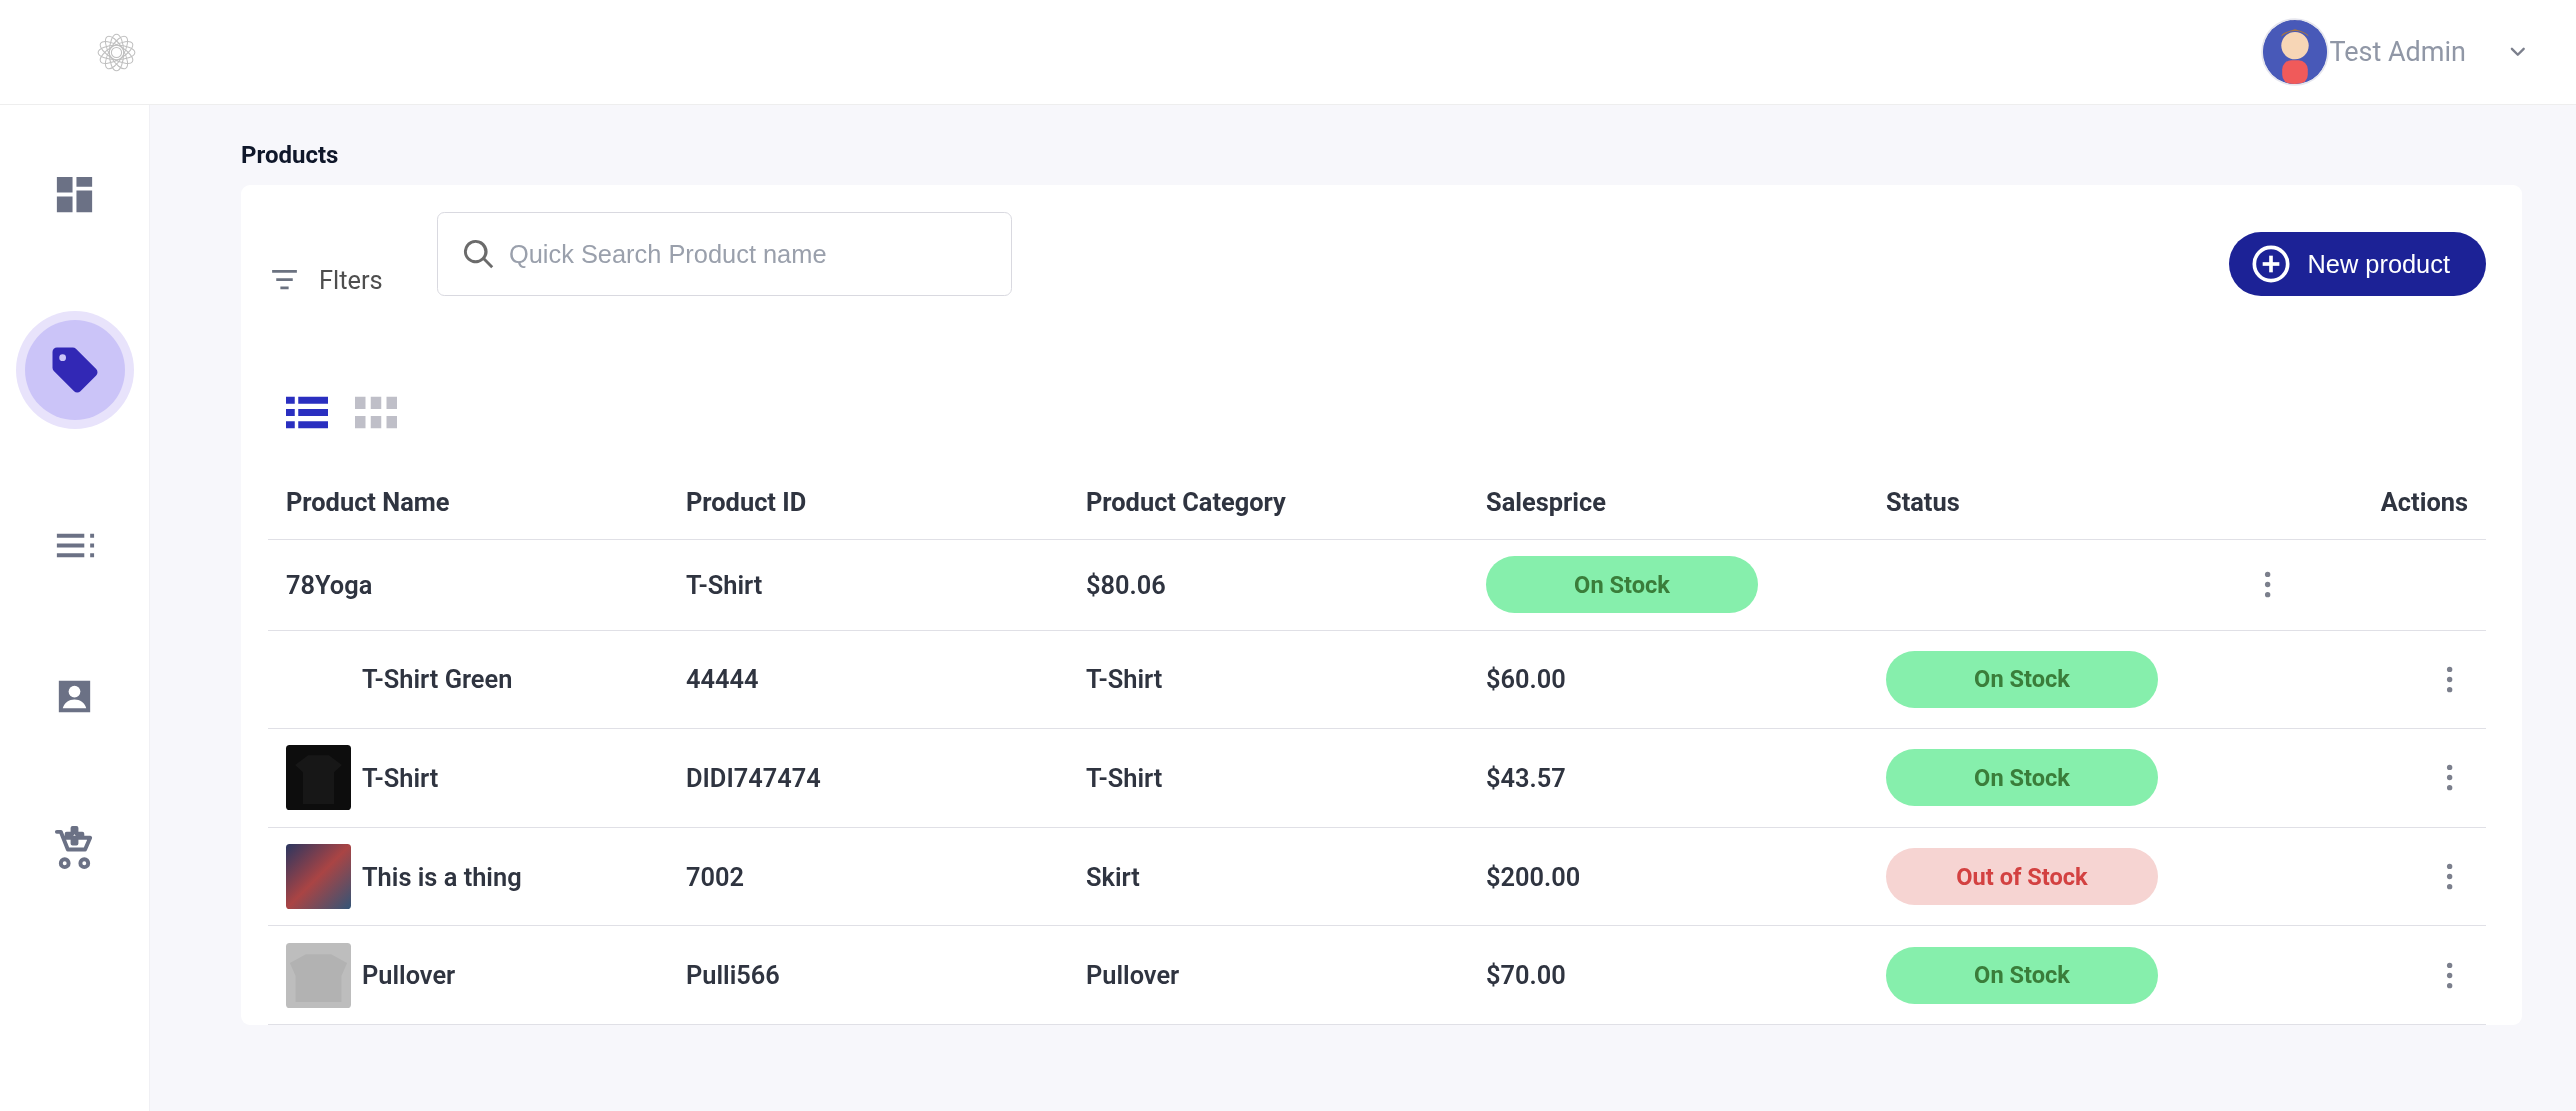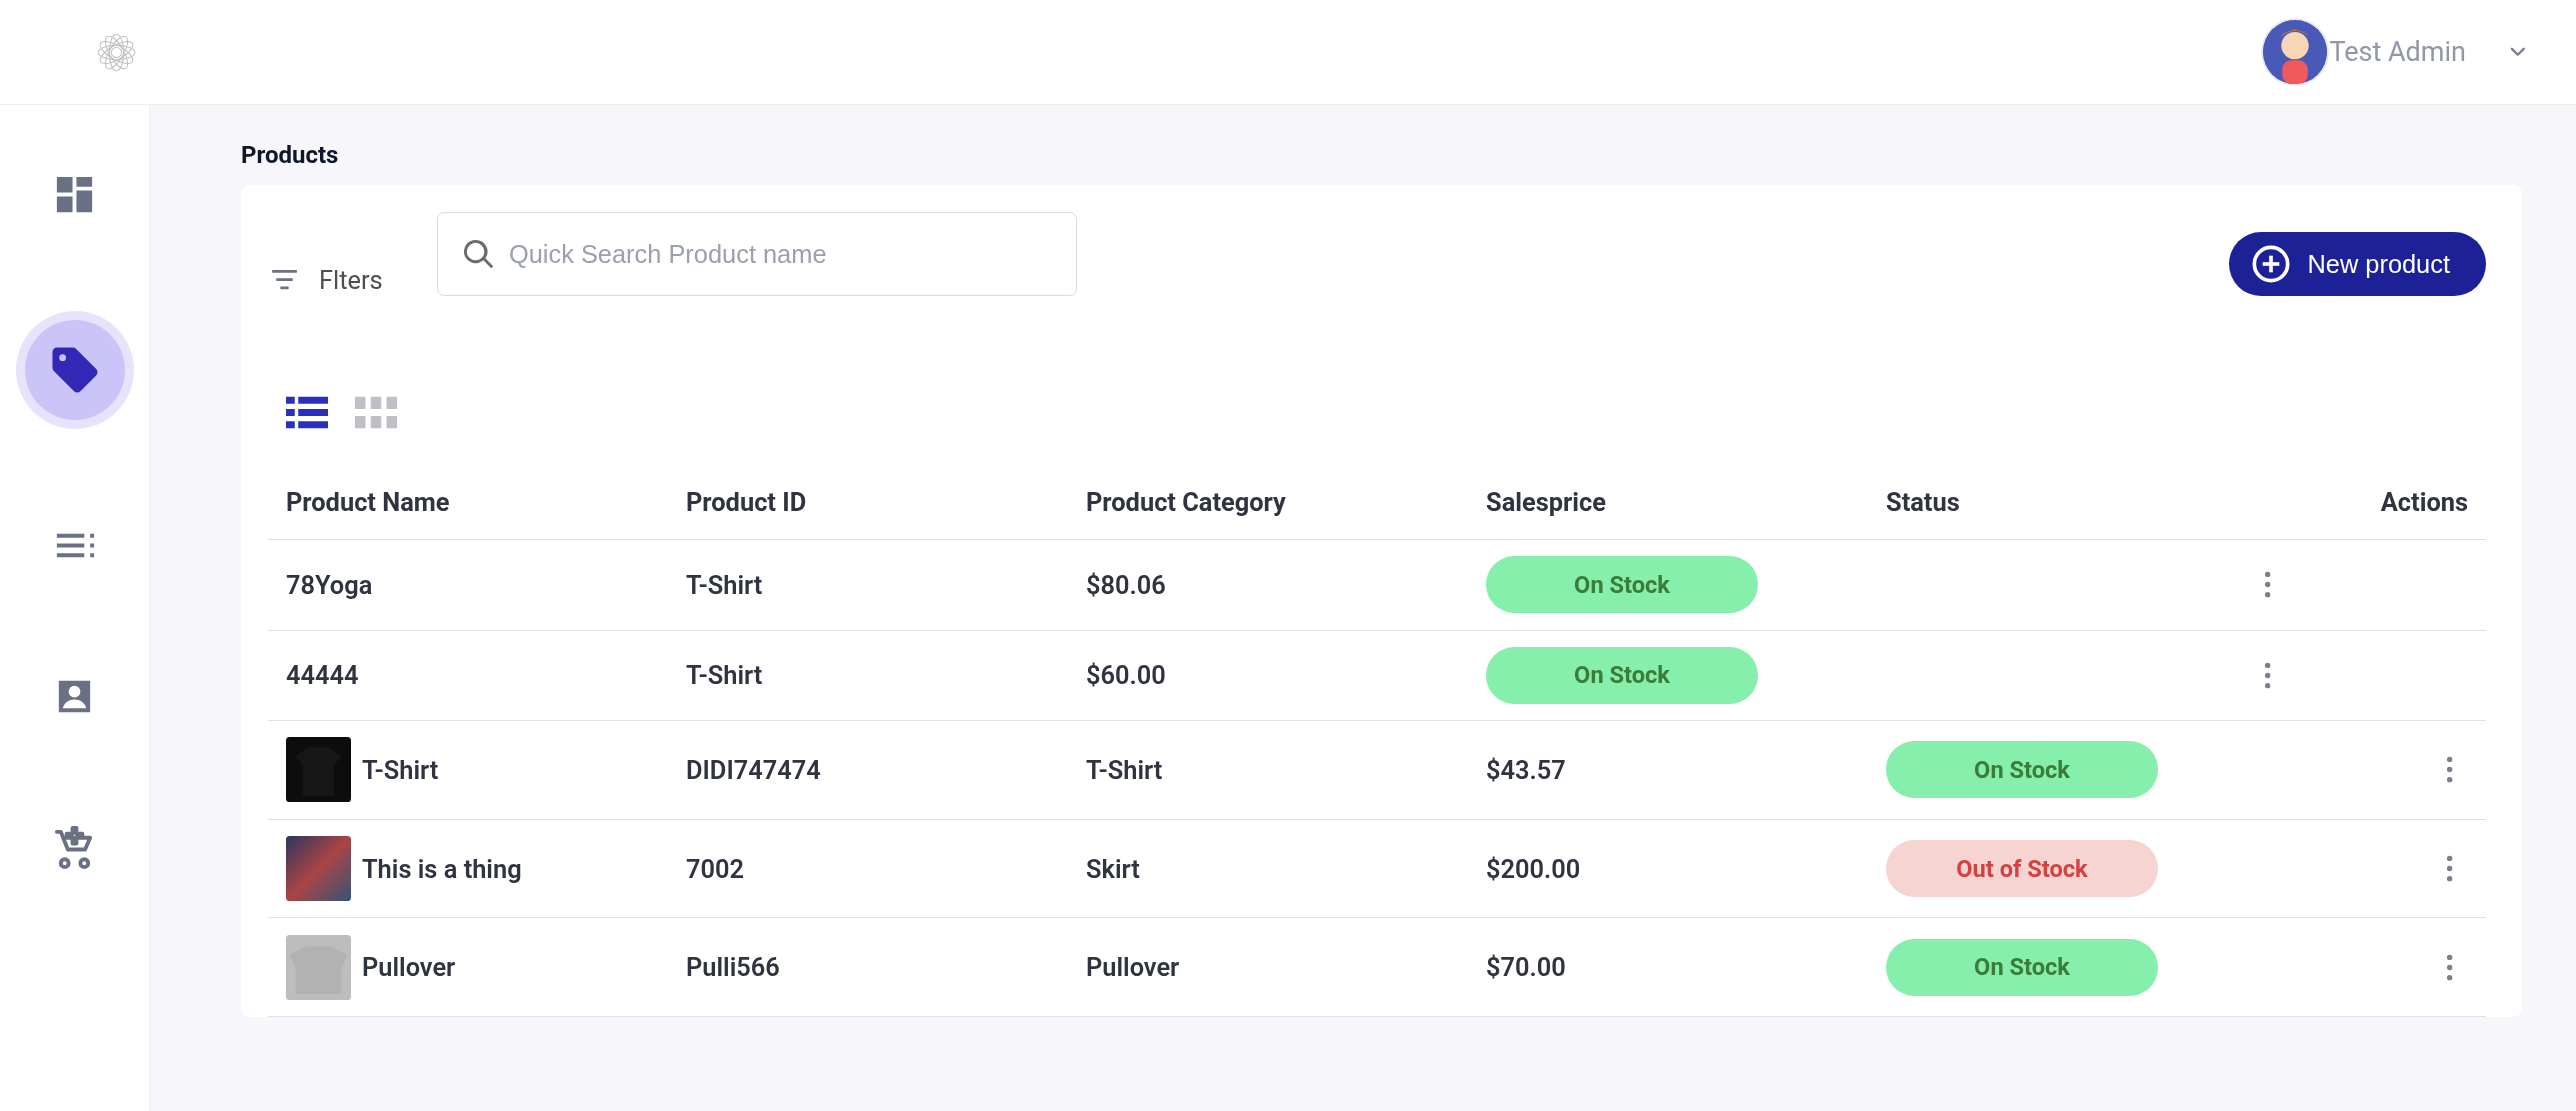--- a/index.html
+++ b/index.html
@@ -120,21 +120,21 @@
   .filters svg { width: 33px; height: 33px; fill: #6b7280; }
 
   .search {
     display: flex;
     align-items: center;
     gap: 12.7px;
     border: 0.9px solid #d9d9e0;
     border-radius: 7.3px;
     height: 84px;
     padding: 0 23.6px;
-    width: 640px;
+    width: 575px;
   }
   .search svg { width: 35px; height: 35px; fill: #6b6b6b; }
   .search input {
     border: none;
     outline: none;
     font-size: 25.4px;
     flex: 1;
     background: transparent;
     color: #333;
   }
@@ -367,20 +367,24 @@
                 <span class="more-btn">
                   <svg viewBox="0 0 6 24">
                     <circle cx="3" cy="3" r="2.4"></circle>
                     <circle cx="3" cy="12" r="2.4"></circle>
                     <circle cx="3" cy="21" r="2.4"></circle>
                   </svg>
                 </span>
               </div>
             </div>
             <div class="row">
+              <div class="c-name">
+                <div class="thumb blank"></div>
+                <span>T-Shirt Green</span>
+              </div>
               <div>44444</div>
               <div>T-Shirt</div>
               <div>$60.00</div>
               <div><span class="status-badge in">On Stock</span></div>
               <div class="c-actions">
                 <span class="more-btn">
                   <svg viewBox="0 0 6 24">
                     <circle cx="3" cy="3" r="2.4"></circle>
                     <circle cx="3" cy="12" r="2.4"></circle>
                     <circle cx="3" cy="21" r="2.4"></circle>

